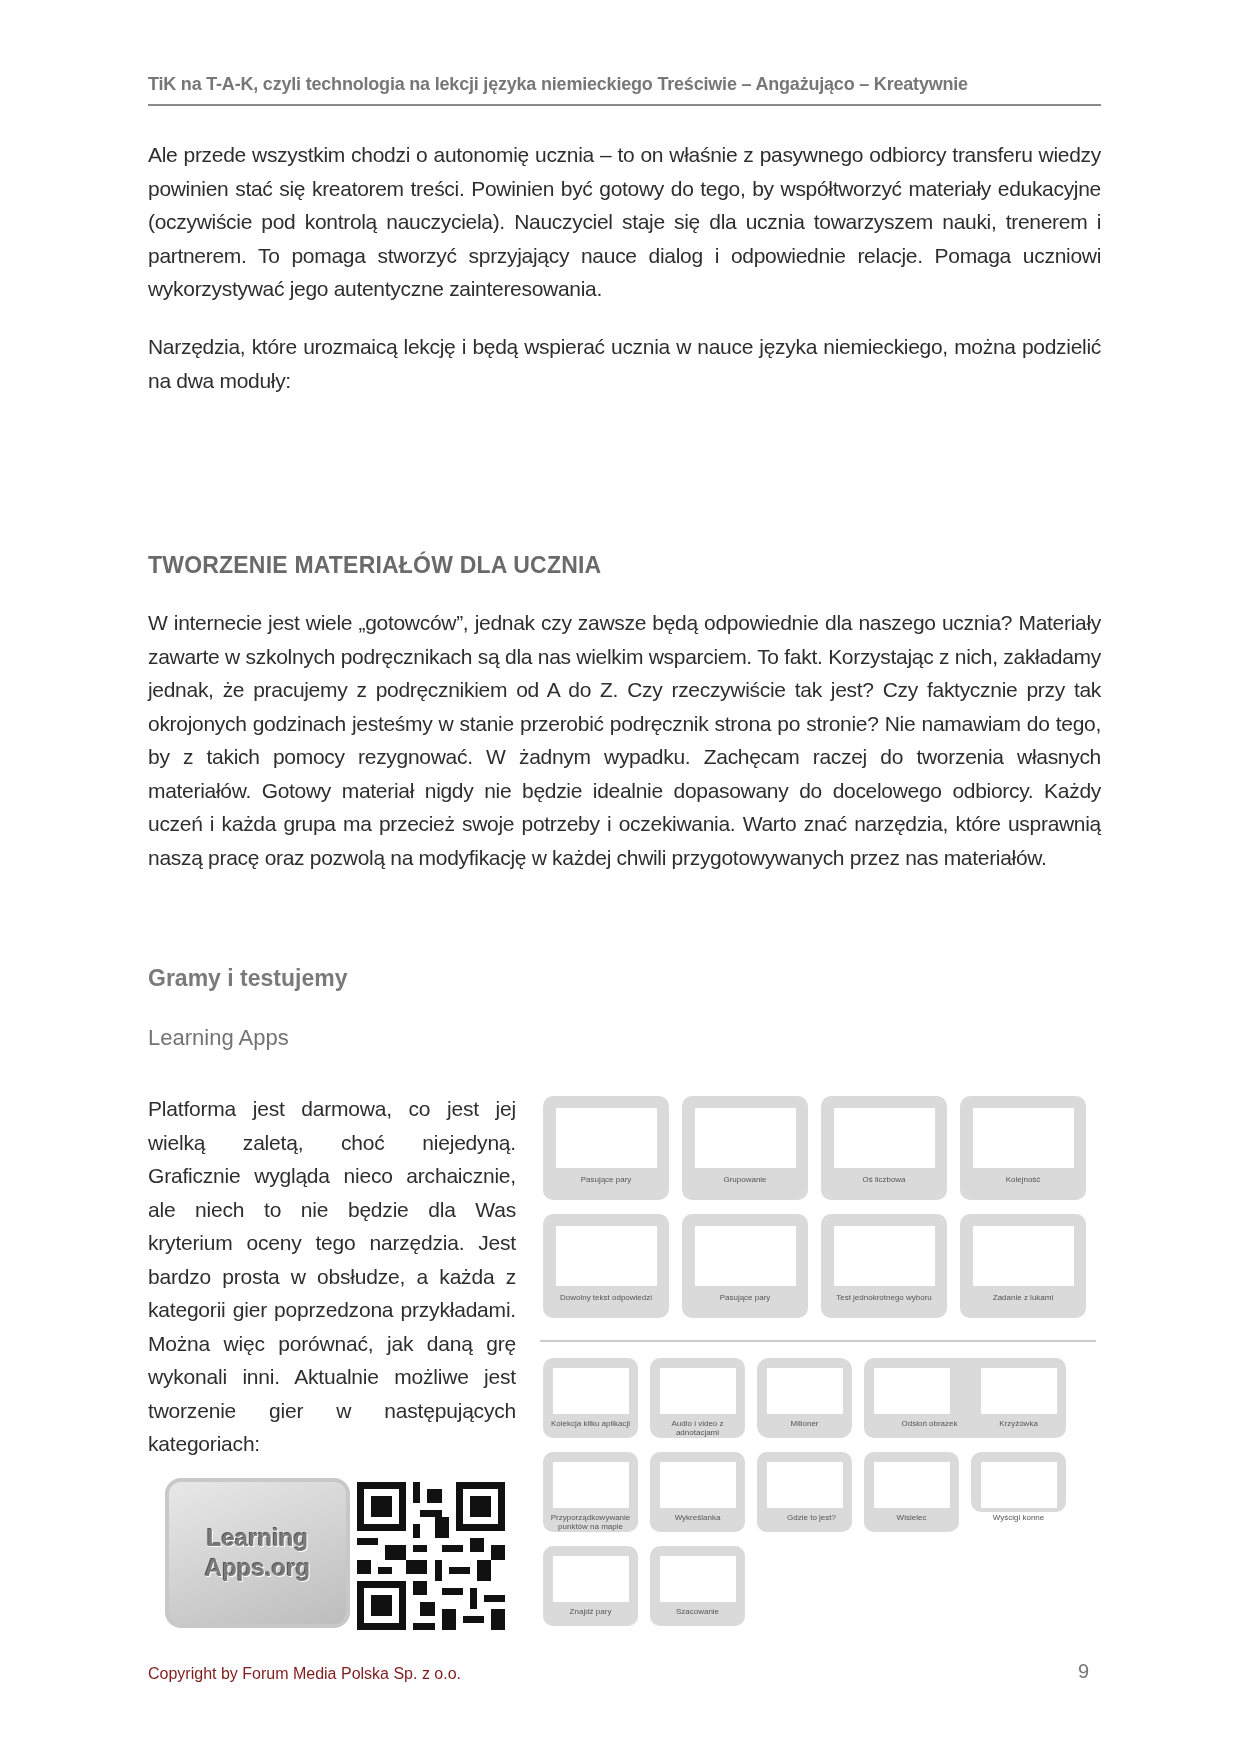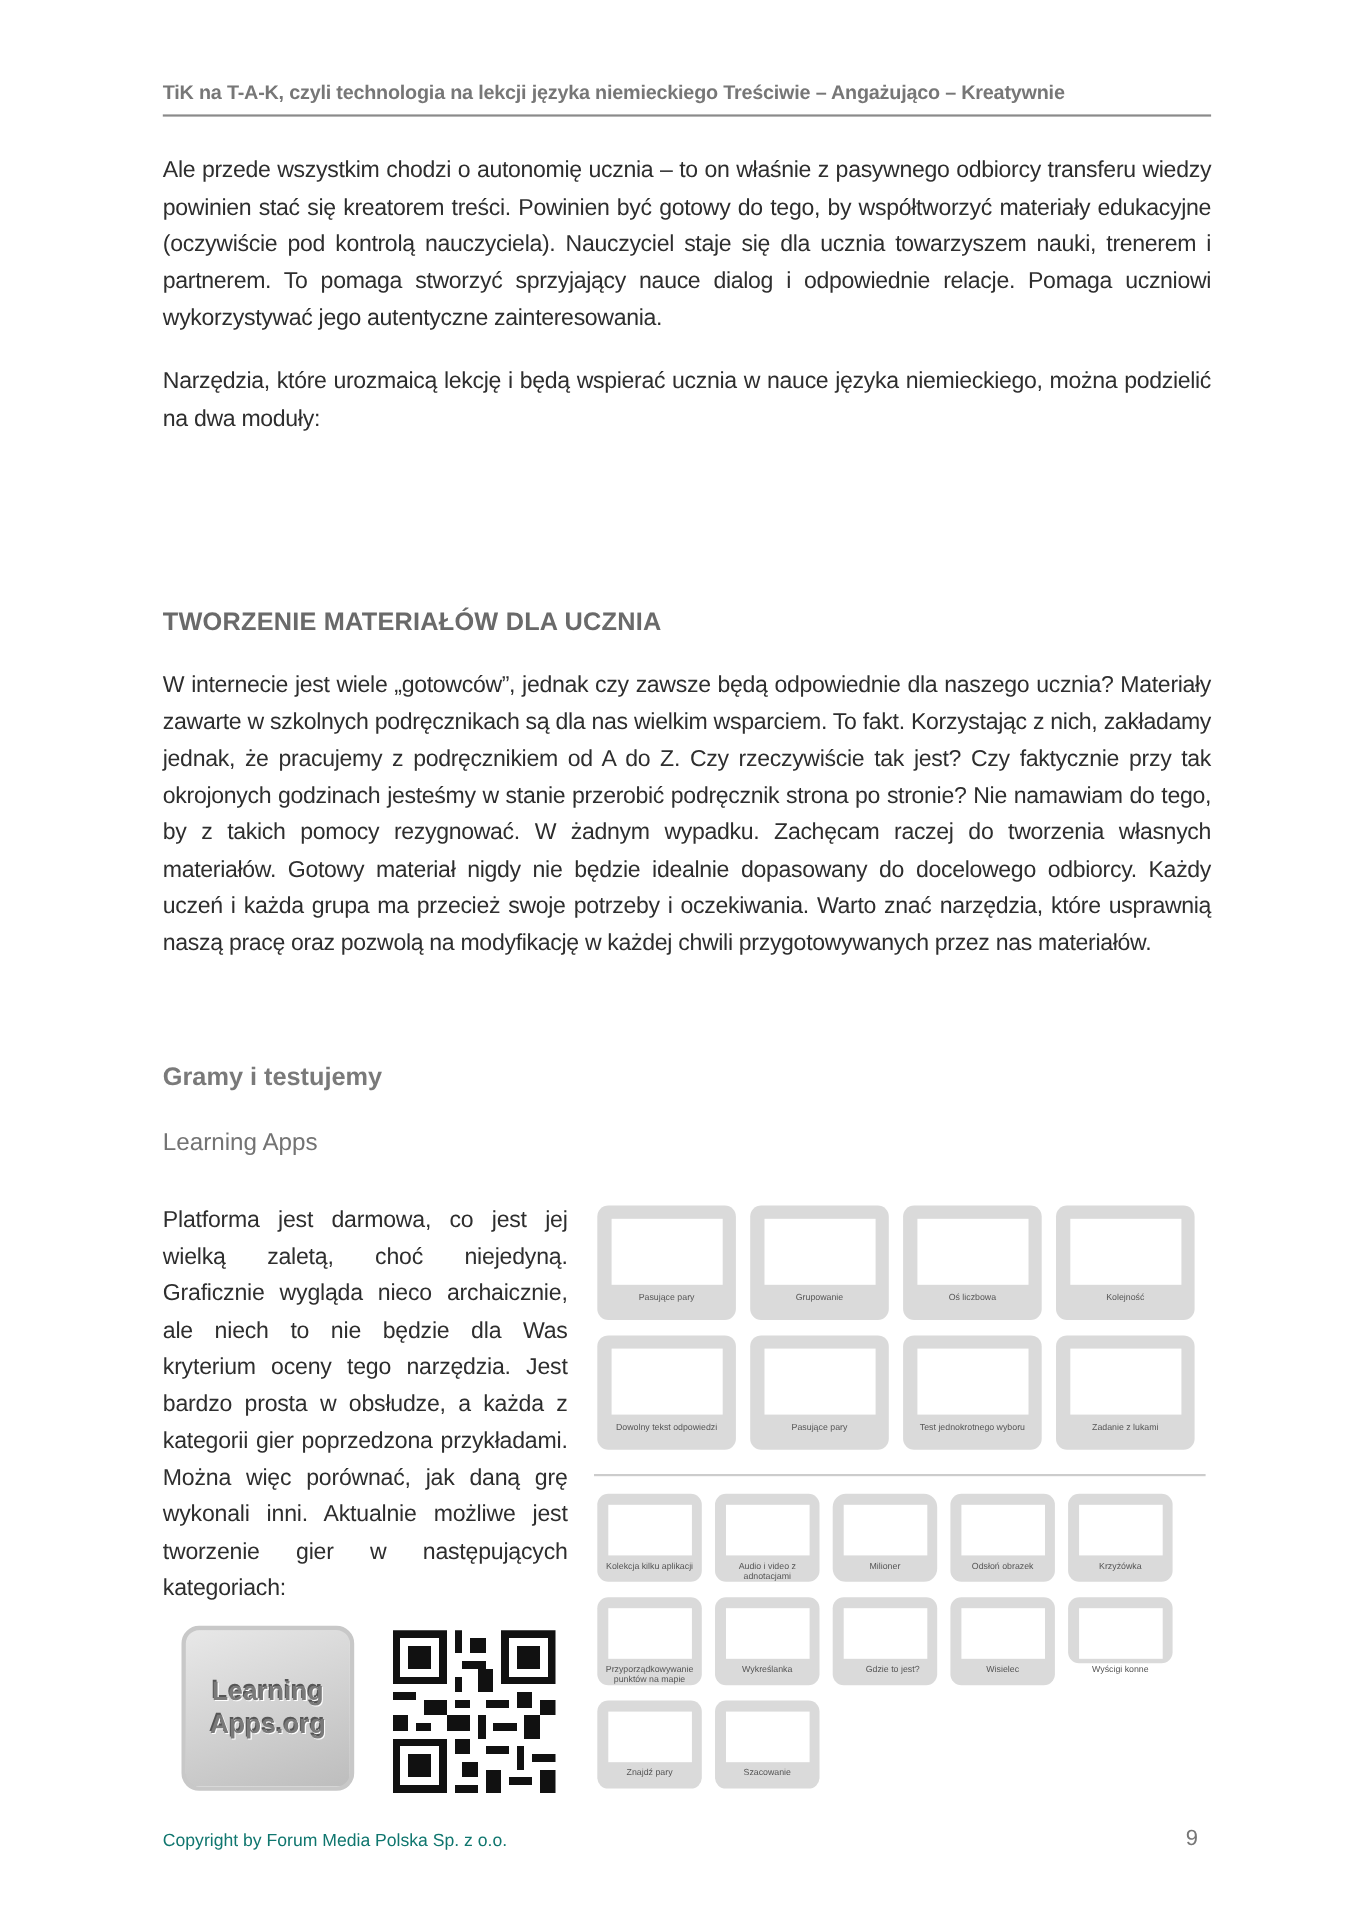--- a/index.html
+++ b/index.html
@@ -11,30 +11,30 @@
   .para { position: absolute; left: 148px; width: 953px; font-size: 21px; line-height: 33.5px;
           text-align: justify; color: #2e2e2e; letter-spacing: -0.3px; }
   .bullets { position: absolute; left: 148px; top: 413px; width: 900px; font-size: 21px; color: #2e2e2e; }
   .bullet { display: flex; align-items: center; height: 46px; }
   .bullet-mark { width: 8px; height: 8px; background: #777; margin-right: 18px; }
   .h2 { position: absolute; left: 148px; top: 552px; font-size: 23px; font-weight: bold; color: #6a6a6a; letter-spacing: 0.2px; }
   .h3 { position: absolute; left: 148px; top: 965px; font-size: 23px; font-weight: bold; color: #7a7a7a; }
   .h4 { position: absolute; left: 148px; top: 1025px; font-size: 22px; color: #737373; }
   .side-para { position: absolute; left: 148px; top: 1092px; width: 368px; font-size: 21px; line-height: 33.5px;
                text-align: justify; color: #2e2e2e; letter-spacing: -0.2px; }
-  .logo { position: absolute; left: 165px; top: 1478px; width: 157px; height: 150px; border-radius: 16px;
+  .logo { position: absolute; left: 165px; top: 1478px; width: 185px; height: 150px; border-radius: 16px;
           background: linear-gradient(160deg, #e8e8e8, #bdbdbd); border: 4px solid #c8c8c8; box-sizing: border-box;
           display: flex; flex-direction: column; align-items: center; justify-content: center; }
   .logo span { font-weight: bold; font-size: 24px; color: #7a7a7a; text-shadow: 1px 1px 0 #fff, -1px -1px 0 #555; line-height: 30px; }
   .qr { position: absolute; left: 357px; top: 1482px; width: 148px; height: 148px; }
   .tile { position: absolute; background: #dadada; border-radius: 10px; }
   .tile .thumb { position: absolute; background: #fff; }
   .tile .lbl { position: absolute; left: 0; right: 0; text-align: center; font-size: 8px; color: #555; line-height: 9px; }
   .sep { position: absolute; left: 540px; top: 1340px; width: 556px; height: 2px; background: #ccc; }
-  .footer-left { position: absolute; left: 148px; top: 1665px; font-size: 16px; color: #0f766e; }
+  .footer-left { position: absolute; left: 148px; top: 1665px; font-size: 16px; color: #7f1d1d; }
   .footer-right { position: absolute; left: 1078px; top: 1660px; font-size: 20px; color: #777; }
 </style>
 </head>
 <body>
 
 <div class="header">TiK na T-A-K, czyli technologia na lekcji języka niemieckiego Treściwie – Angażująco – Kreatywnie</div>
 <div class="header-rule"></div>
 
 <div class="para" style="top:138px;">Ale przede wszystkim chodzi o autonomię ucznia – to on właśnie z pasywnego odbiorcy transferu wiedzy powinien stać się kreatorem treści. Powinien być gotowy do tego, by współtworzyć materiały edukacyjne (oczywiście pod kontrolą nauczyciela). Nauczyciel staje się dla ucznia towarzyszem nauki, trenerem i partnerem. To pomaga stworzyć sprzyjający nauce dialog i odpowiednie relacje. Pomaga uczniowi wykorzystywać jego autentyczne zainteresowania.</div>
 <div class="para" style="top:330px;">Narzędzia, które urozmaicą lekcję i będą wspierać ucznia w nauce języka niemieckiego, można podzielić na dwa moduły:</div>
@@ -130,21 +130,21 @@
       <div class="lbl" style="top: 61px;">Kolekcja kilku aplikacji</div>
     </div>
     <div class="tile" style="left: 650px; top: 1358px; width: 95px; height: 80px;">
       <div class="thumb" style="left: 10px; top: 10px; width: 76px; height: 46px;"></div>
       <div class="lbl" style="top: 61px;">Audio i video z adnotacjami</div>
     </div>
     <div class="tile" style="left: 757px; top: 1358px; width: 95px; height: 80px; border-radius: 12px;">
       <div class="thumb" style="left: 10px; top: 10px; width: 76px; height: 46px;"></div>
       <div class="lbl" style="top: 61px;">Milioner</div>
     </div>
-    <div class="tile" style="left: 864px; top: 1358px; width: 95px; height: 80px;">
+    <div class="tile" style="left: 864px; top: 1358px; width: 95px; height: 80px; padding-left: 36px;">
       <div class="thumb" style="left: 10px; top: 10px; width: 76px; height: 46px;"></div>
       <div class="lbl" style="top: 61px;">Odsłoń obrazek</div>
     </div>
     <div class="tile" style="left: 971px; top: 1358px; width: 95px; height: 80px;">
       <div class="thumb" style="left: 10px; top: 10px; width: 76px; height: 46px;"></div>
       <div class="lbl" style="top: 61px;">Krzyżówka</div>
     </div>
     <div class="tile" style="left: 543px; top: 1452px; width: 95px; height: 80px;">
       <div class="thumb" style="left: 10px; top: 10px; width: 76px; height: 46px;"></div>
       <div class="lbl" style="top: 61px;">Przyporządkowywanie punktów na mapie</div>

